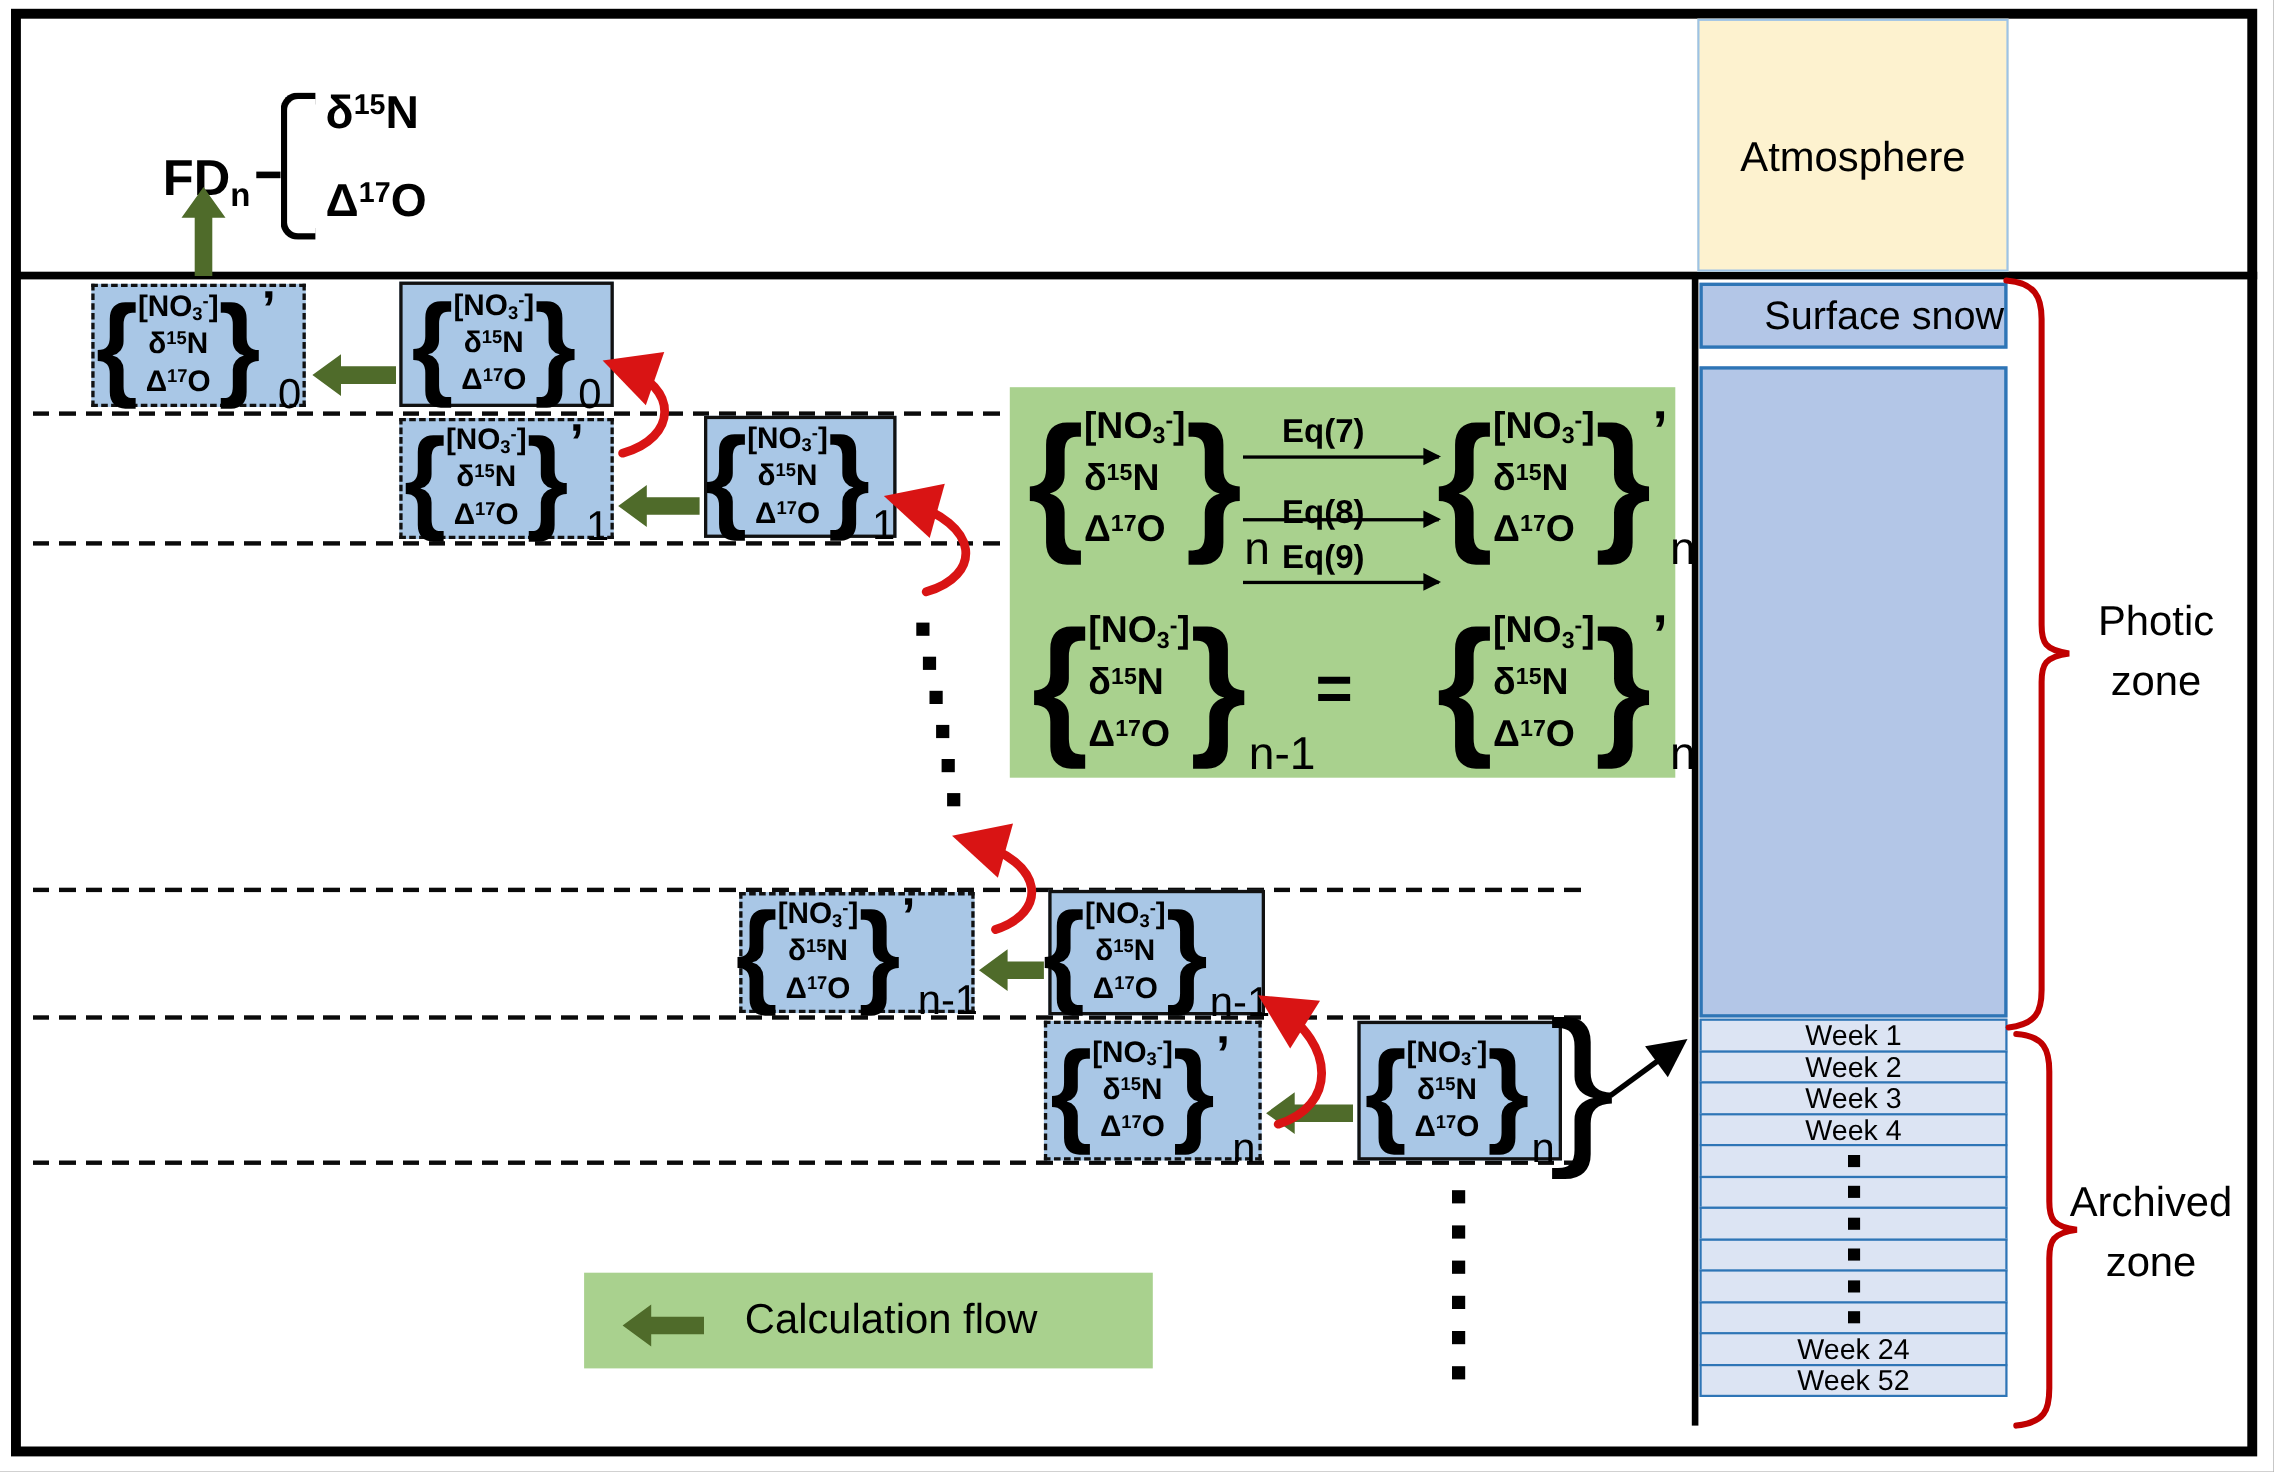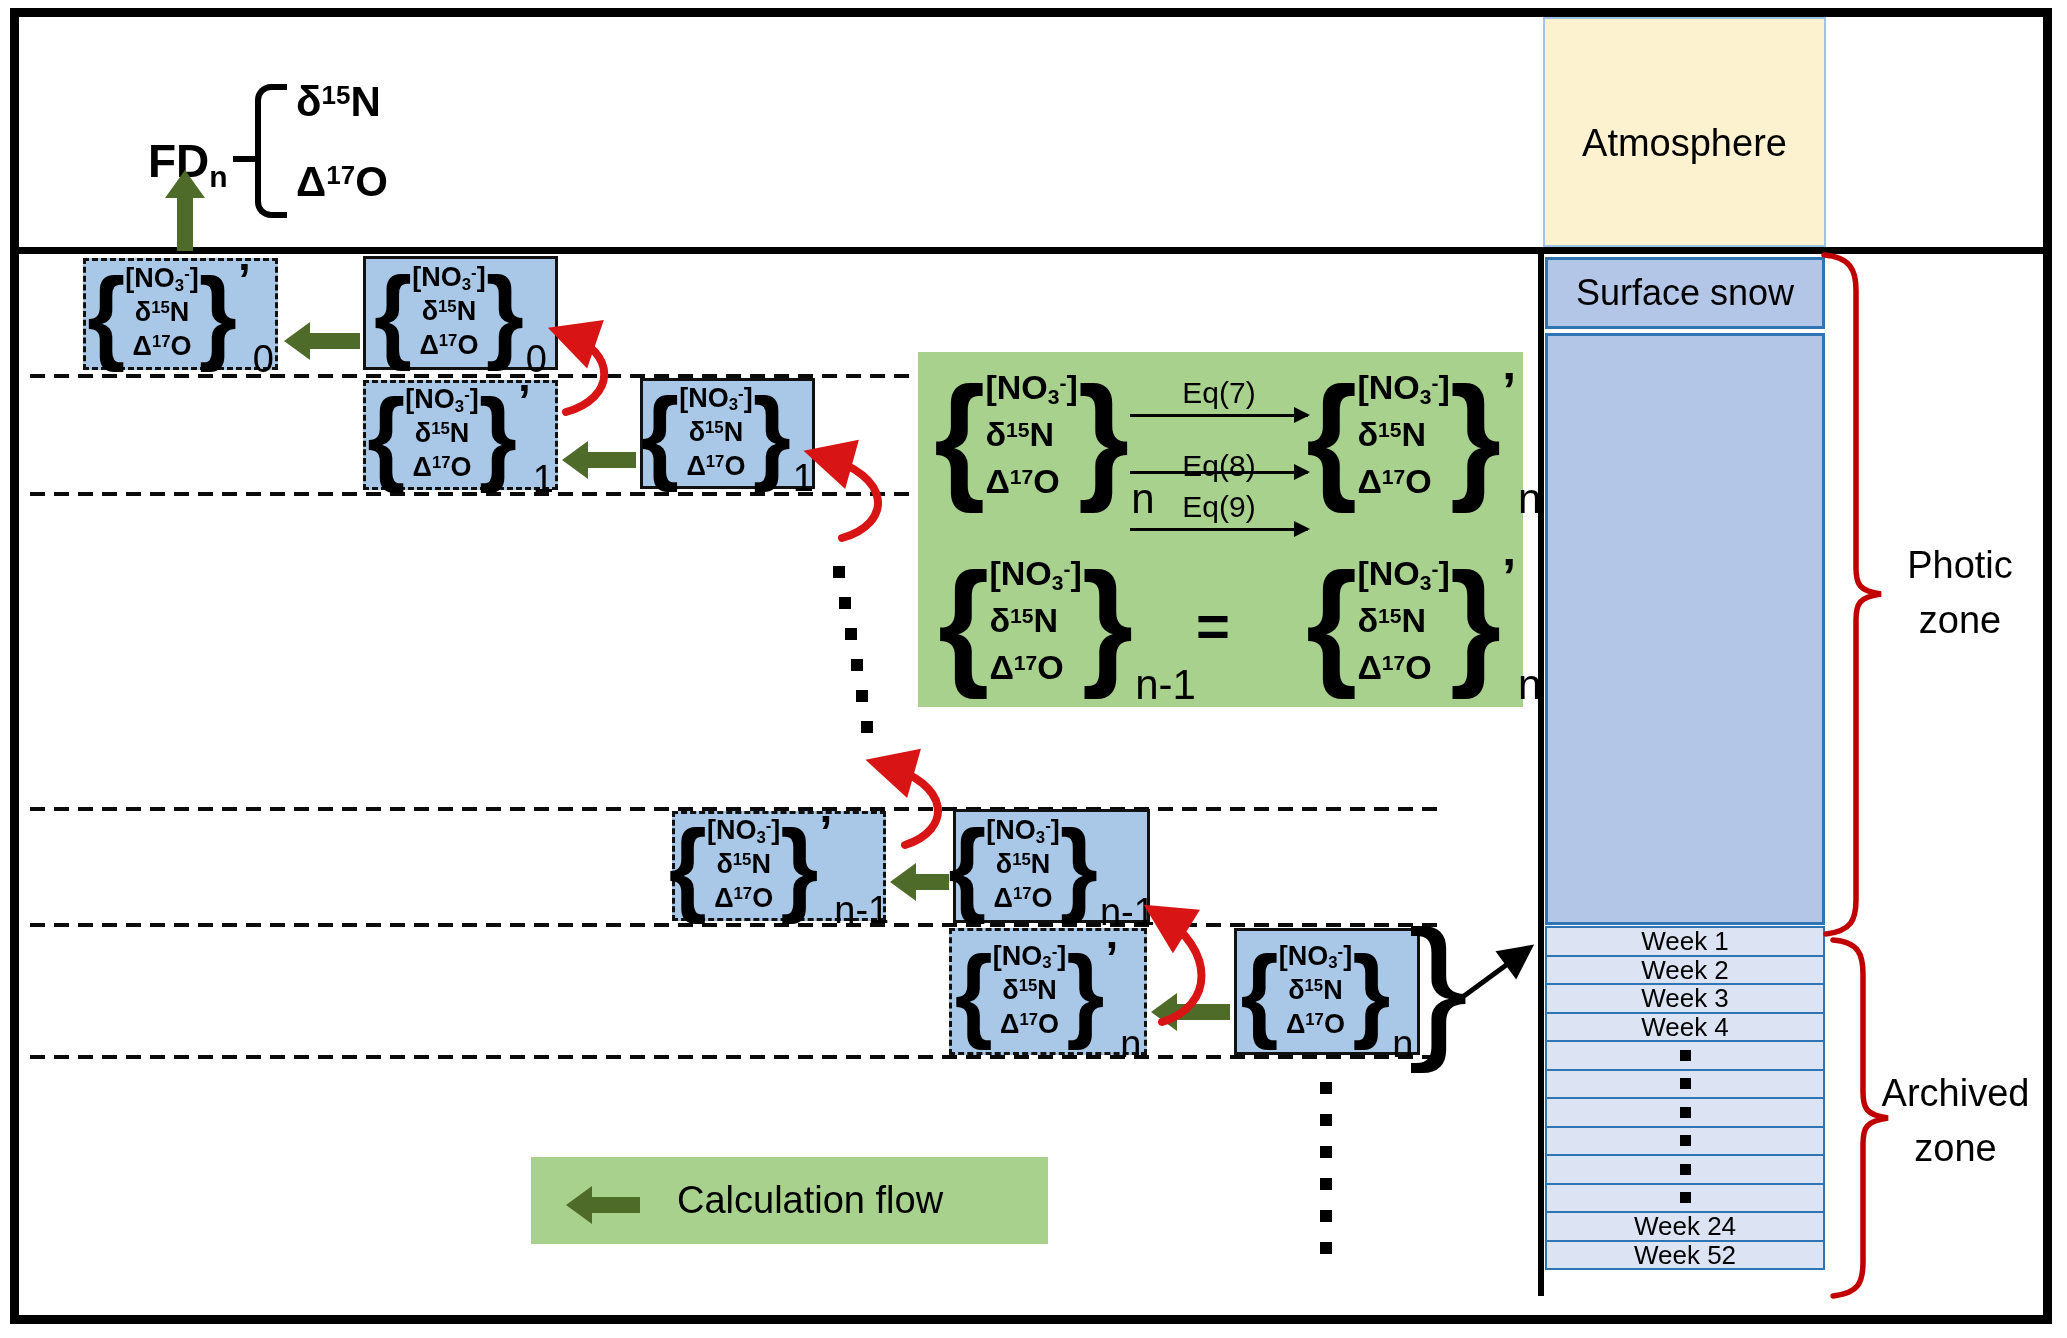--- a/index.html
+++ b/index.html
@@ -60,41 +60,41 @@
   .cluster{position:absolute;display:flex;align-items:center;}
   .cluster .line{font-size:34px;font-weight:700;line-height:42px;white-space:nowrap;}
   .cluster .brace{font-size:132px;font-weight:700;line-height:132px;transform:scaleY(1.05);}
   .cluster .subidx{font-size:42px;font-weight:400;align-self:flex-end;transform:translateY(16px);margin-left:2px;white-space:nowrap;}
   .cluster .prime{position:relative;top:-46px;font-size:50px;font-weight:700;margin-left:1px;}
   .pos-eq-tl{left:16px;top:14px;}
   .pos-eq-tr{left:388px;top:14px;}
   .pos-eq-bl{left:20px;top:200px;}
   .pos-eq-br{left:388px;top:200px;}
   .eq-equals{left:278px;top:240px;font-size:58px;font-weight:700;}
-  .eq-label{left:212px;width:178px;text-align:center;font-size:30px;font-weight:400;}
+  .eq-label{left:196px;width:178px;text-align:center;font-size:30px;font-weight:700;}
   .eq-lbl1{top:24px;} .eq-lbl2{top:81px;margin-top:16px;} .eq-lbl3{top:138px;}
   .eq-arrow{left:212px;width:178px;height:3px;background:#000;}
   .eq-arr1{top:62px;} .eq-arr2{top:119px;} .eq-arr3{top:176px;}
   .eq-arrow::after{content:"";position:absolute;right:-2px;top:-7px;border-left:16px solid #000;
     border-top:8px solid transparent;border-bottom:8px solid transparent;}
 
   
   .legend{left:531px;top:1157px;width:517px;height:87px;background:var(--panel_green,#a9d18e);}
   .legend-label{position:absolute;left:146px;top:0;height:87px;display:flex;align-items:center;
     font-size:38px;font-weight:400;color:#000;}
 
   
   .bn-brace{left:1408px;top:906px;font-size:158px;line-height:158px;font-weight:400;transform:scaleX(1.15);transform-origin:left center;}
 
   
   .atmo{left:1543px;top:17px;width:283px;height:230px;background:var(--atmosphere_yellow,#fdf2cf);
     border:2px solid #9dc3e6;box-sizing:border-box;display:flex;align-items:flex-end;justify-content:center;}
   .atmo span{font-size:38px;margin-bottom:80px;}
-  .surface{left:1545px;top:257px;width:280px;height:72px;background:var(--column_blue,#b3c6e7);
-    border:3px solid var(--column_border,#2e75b6);box-sizing:border-box;display:flex;align-items:center;justify-content:center;
+  .surface{left:1545px;top:257px;width:280px;height:60px;background:var(--column_blue,#b3c6e7);
+    border:3px solid var(--column_border,#2e75b6);box-sizing:border-box;display:flex;align-items:center;justify-content:flex-end;
     font-size:36px;}
   .photic-box{left:1545px;top:333px;width:280px;height:592px;background:var(--column_blue,#b3c6e7);
     border:3px solid var(--column_border,#2e75b6);box-sizing:border-box;}
   .weeks{left:1545px;top:928px;width:280px;}
   .week-row{box-sizing:border-box;width:280px;height:30.5px;margin-top:-2px;background:var(--row_blue,#dce4f3);
     border:2px solid var(--column_border,#2e75b6);display:flex;align-items:center;justify-content:center;
     font-size:26px;line-height:26px;}
   .week-row .sq{width:11px;height:11px;background:#000;}
   .zone-label{font-size:38px;text-align:center;line-height:55px;white-space:nowrap;}
   .photic-label{left:1880px;top:538px;width:160px;}

